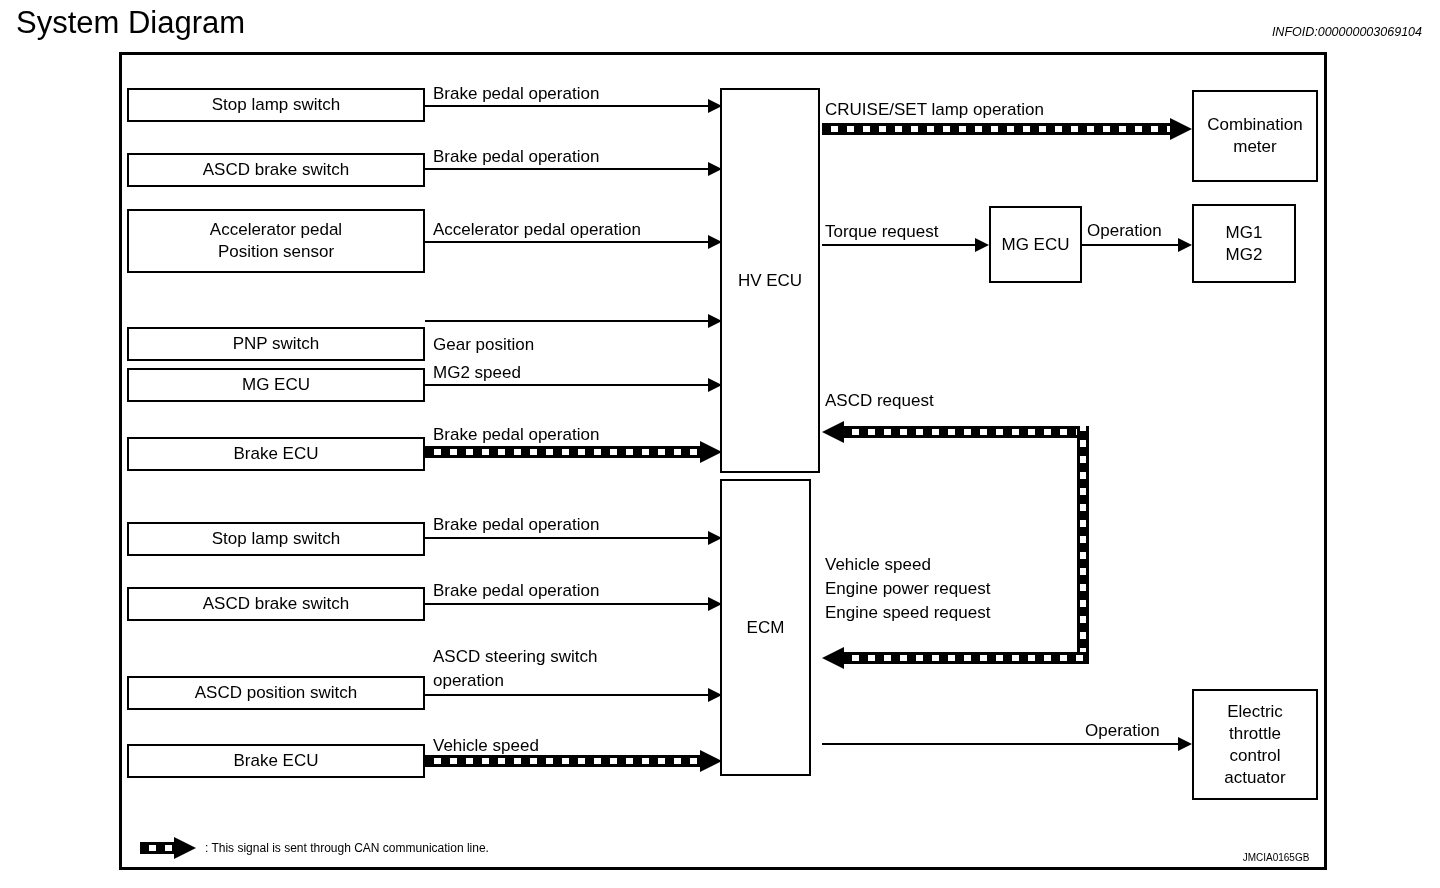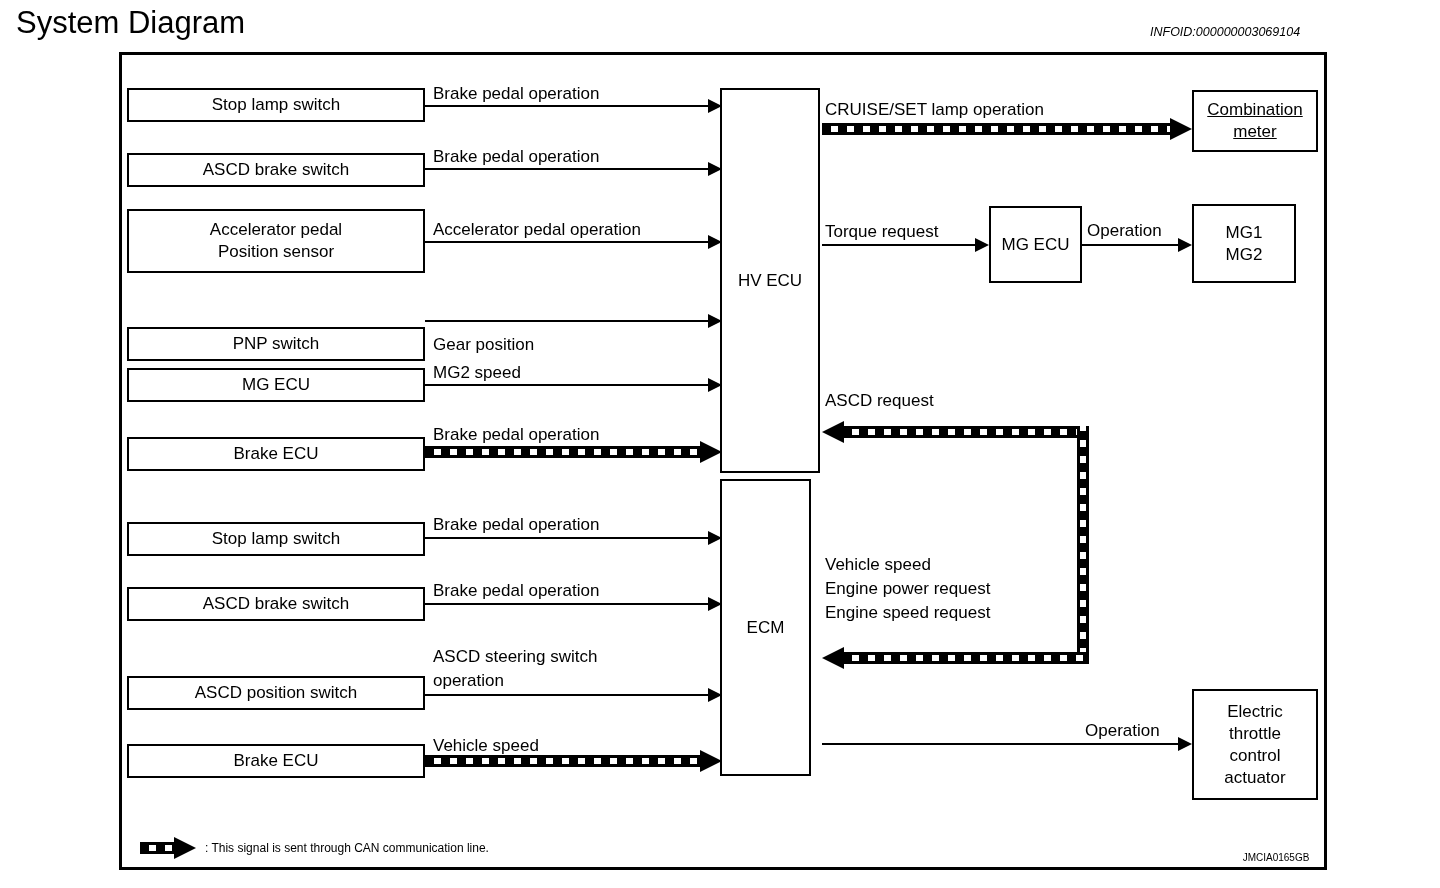--- a/index.html
+++ b/index.html
@@ -1,21 +1,21 @@
 <!DOCTYPE html>
 <html><head>
 <meta charset="utf-8">
 <style>
   html,body{margin:0;padding:0;}
   body{
     width:1440px;height:888px;background:#fff;color:#000;
     font-family:"Liberation Sans", sans-serif;position:relative;overflow:hidden;
   }
   .title{position:absolute;left:16px;top:5px;font-size:31px;letter-spacing:0px;}
-  .infoid{position:absolute;left:1150px;top:25px;width:272px;text-align:left;
+  .infoid{position:absolute;left:1150px;top:25px;width:272px;text-align:right;
     font-size:12.5px;font-style:italic;font-family:"Liberation Sans",sans-serif;}
   .frame{position:absolute;left:119px;top:52px;width:1208px;height:818px;
     border:3px solid #000;box-sizing:border-box;}
   .node{position:absolute;border:2px solid #000;box-sizing:border-box;background:#fff;
     display:flex;align-items:center;justify-content:center;text-align:center;
     font-size:17px;line-height:22px;white-space:pre-line;}
   .t{position:absolute;font-size:17px;line-height:24px;white-space:pre-line;}
   .hl{position:absolute;height:2px;background:#000;}
   .ah-r{position:absolute;width:0;height:0;
     border-top:7px solid transparent;border-bottom:7px solid transparent;
@@ -51,21 +51,21 @@
 <div class="node" style="left:127px;top:368px;width:298px;height:34px;">MG ECU</div>
 <div class="node" style="left:127px;top:437px;width:298px;height:34px;">Brake ECU</div>
 <div class="node" style="left:127px;top:522px;width:298px;height:34px;">Stop lamp switch</div>
 <div class="node" style="left:127px;top:587px;width:298px;height:34px;">ASCD brake switch</div>
 <div class="node" style="left:127px;top:676px;width:298px;height:34px;">ASCD position switch</div>
 <div class="node" style="left:127px;top:744px;width:298px;height:34px;">Brake ECU</div>
 
 <div class="node" style="left:720px;top:88px;width:100px;height:385px;">HV ECU</div>
 <div class="node" style="left:720px;top:479px;width:91px;height:297px;">ECM</div>
 
-<div class="node" style="left:1192px;top:90px;width:126px;height:62px;text-decoration:underline;">Combination
+<div class="node" style="left:1192px;top:90px;width:126px;height:92px;">Combination
 meter</div>
 <div class="node" style="left:989px;top:206px;width:93px;height:77px;">MG ECU</div>
 <div class="node" style="left:1192px;top:204px;width:104px;height:79px;">MG1
 MG2</div>
 <div class="node" style="left:1192px;top:689px;width:126px;height:111px;">Electric
 throttle
 control
 actuator</div>
 
 <div class="hl" style="left:425px;top:105px;width:283px;"></div>

